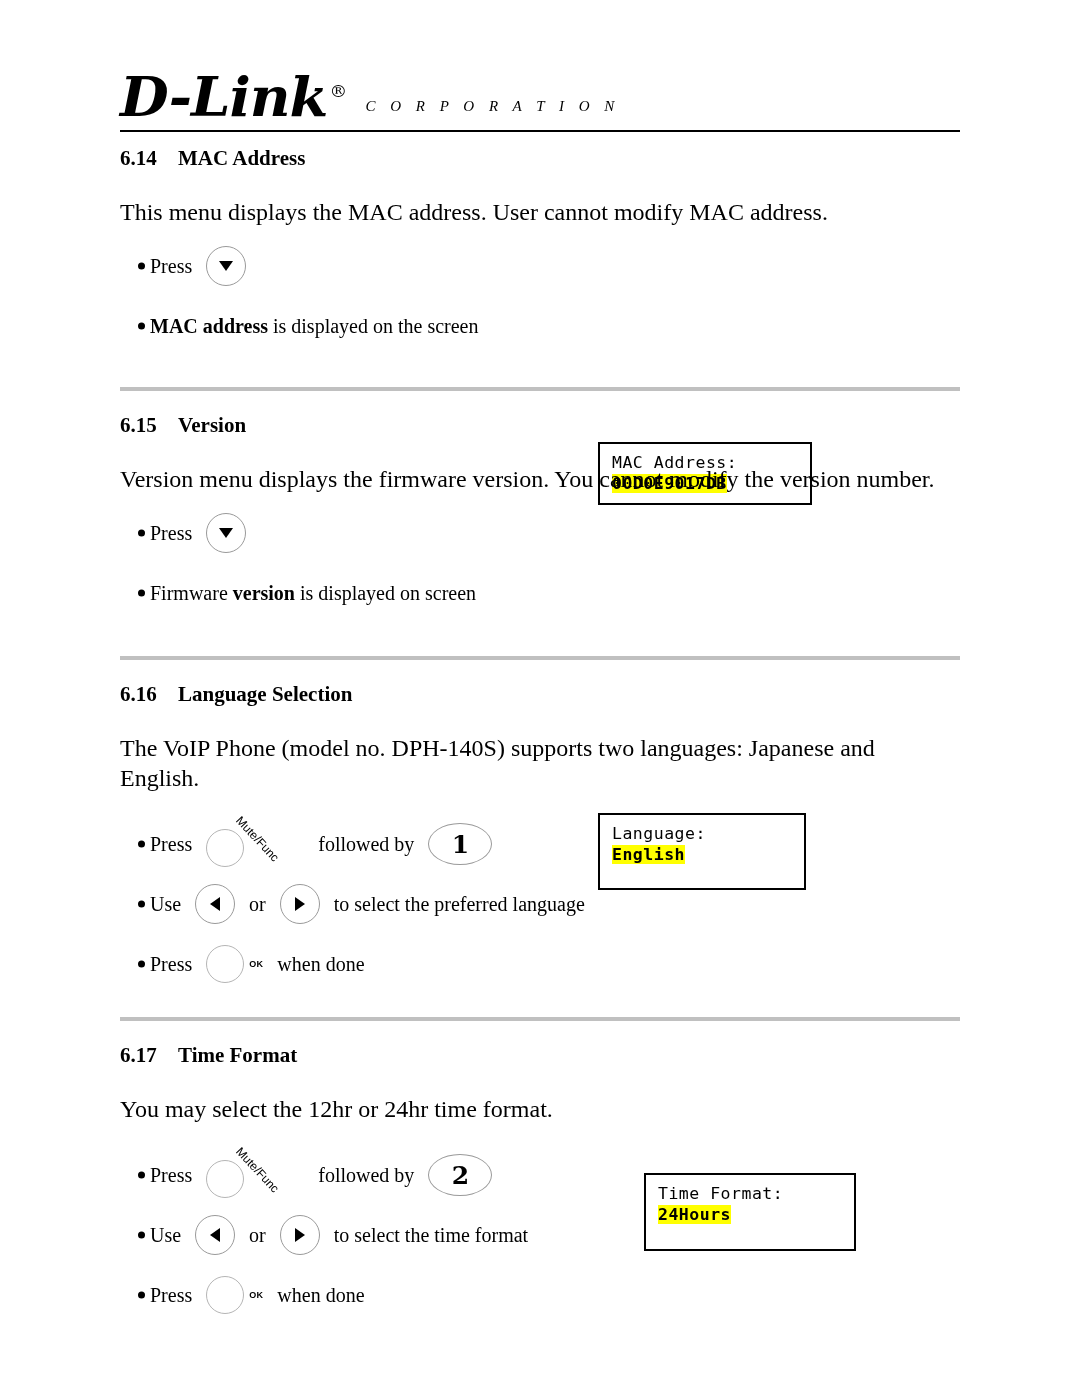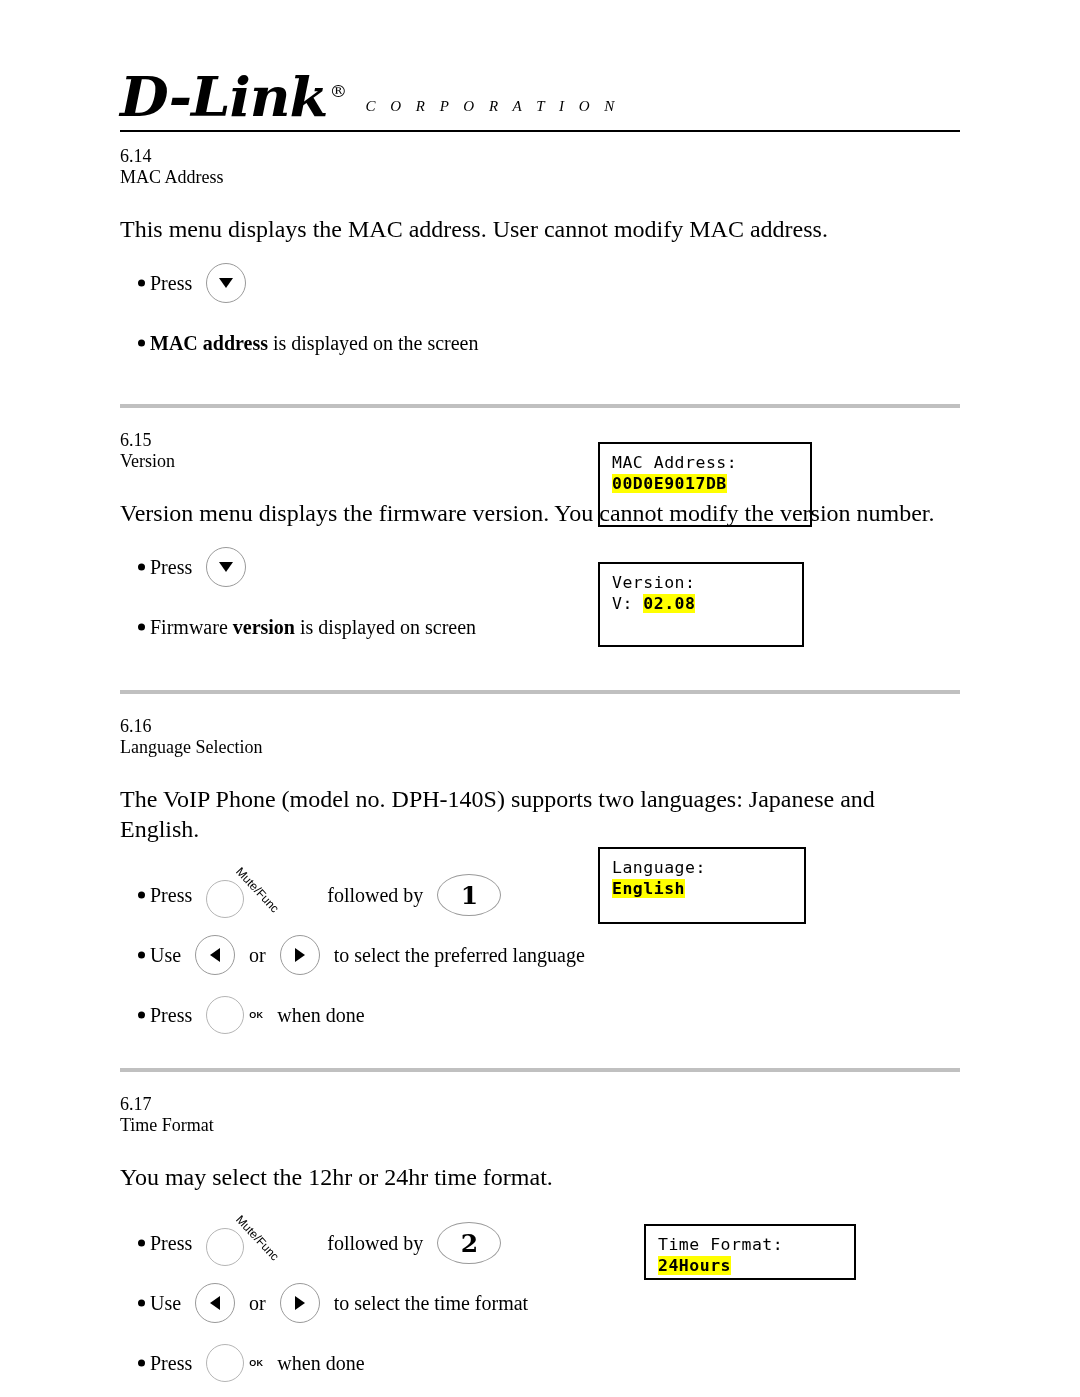--- a/index.html
+++ b/index.html
@@ -63,25 +63,24 @@
     white-space: nowrap;
   }
   .header-rule {
     border: 0;
     border-top: 2px solid #000000;
     margin: 6px 0 0 0;
   }
 
   
   .sec-heading {
-    font-size: 18px;
-    font-weight: normal;
+    font-size: 21px;
+    font-weight: bold;
     margin: 22px 0 0 0;
     display: flex;
-    flex-direction: column;
   }
   .sec-num {
     width: 58px;
     flex: none;
   }
   .sec-title { }
 
   .body-text {
     font-size: 24px;
     margin: 26px 0 0 0;
@@ -110,21 +109,21 @@
     transform: translateY(-50%);
     width: 7px;
     height: 7px;
     background: #000;
     border-radius: 50%;
   }
   .step .txt {
     margin-right: 14px;
     white-space: nowrap;
   }
-  .step .txt.gap-left { margin-left: 27px; }
+  .step .txt.gap-left { margin-left: 18px; }
 
   
   .key-circle {
     width: 38px;
     height: 38px;
     border: 1.3px solid #9a9a9a;
     border-radius: 50%;
     background: #ffffff;
     display: inline-flex;
     align-items: center;
@@ -268,21 +267,21 @@
               <polygon points="1,2 15,2 8,12" fill="#000"></polygon>
             </svg>
         </span>
       </li>
       <li class="step">
         <span class="bullet"></span>
         <span class="txt"><b>MAC address</b><span> is displayed on the screen</span></span>
       </li>
     </ul>
 
-    <div class="lcd" style="left:478px; top:296px; width:214px; height:85px;">
+    <div class="lcd" style="left:478px; top:296px; width:214px; height:63px;">
       <div class="lcd-line">MAC Address:</div>
       <div class="lcd-line"><span class="hl">00D0E9017DB</span></div>
     </div>
 
     <div class="sep" style="margin-top:40px;"></div>
   </div>
 
   <div class="section">
     <div class="sec-heading">
       <span class="sec-num">6.15</span>
@@ -299,24 +298,20 @@
               <polygon points="1,2 15,2 8,12" fill="#000"></polygon>
             </svg>
         </span>
       </li>
       <li class="step">
         <span class="bullet"></span>
         <span class="txt"><span>Firmware </span><b>version</b><span> is displayed on screen</span></span>
       </li>
     </ul>
 
-    <div class="lcd" style="left:478px; top:132px; width:206px; height:85px;">
-      <div class="lcd-line">Version:</div>
-      <div class="lcd-line"><span>V: </span><span class="hl">02.08</span></div>
-    </div>
 
     <div class="sep" style="margin-top:42px;"></div>
   </div>
 
   <div class="section">
     <div class="sec-heading">
       <span class="sec-num">6.16</span>
       <span class="sec-title">Language Selection</span>
     </div>
     <p class="body-text">The VoIP Phone (model no. DPH-140S) supports two languages: Japanese and English.</p>
@@ -409,20 +404,20 @@
         <span class="bullet"></span>
         <span class="txt">Press</span>
         <span class="ok-key">
           <span class="key-plain"></span>
           <span class="ok-label">OK</span>
         </span>
         <span class="txt">when done</span>
       </li>
     </ul>
 
-    <div class="lcd" style="left:524px; top:130px; width:212px; height:56px;">
+    <div class="lcd" style="left:524px; top:130px; width:212px; height:78px;">
       <div class="lcd-line">Time Format:</div>
       <div class="lcd-line"><span class="hl">24Hours</span></div>
     </div>
   </div>
 
 
 </div>
 
 </body></html>

